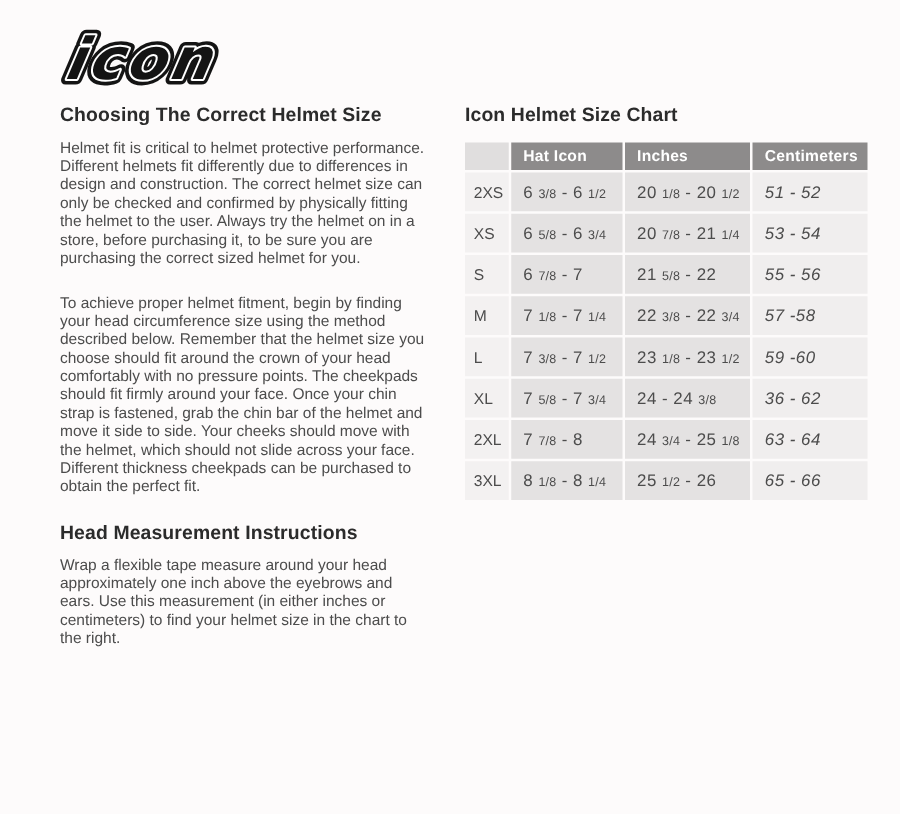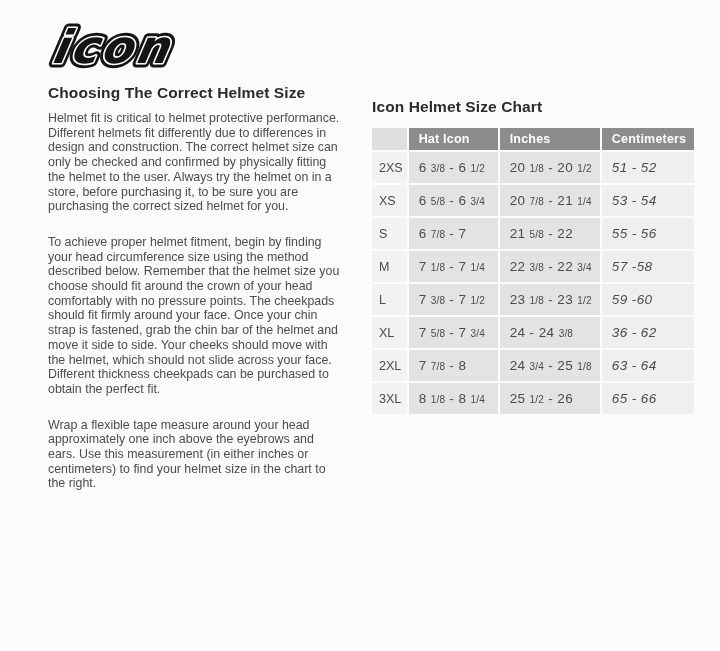--- a/index.html
+++ b/index.html
@@ -30,21 +30,21 @@
   }
   .section-body {
     margin: 0 16px 21px 0;
     font-size: 12.4px; line-height: 14.7px;
     color: var(--body-text, #4c4c4c);
   }
 
   
   .right-col { position: absolute; left: 372px; top: 84px; width: 310px; }
   .chart-title {
-    margin: 14px 0 10px 0;
+    margin: 0 0 10px 0;
     font-size: 15.5px; font-weight: bold;
     color: var(--heading-text, #2b2b2b);
     letter-spacing: 0.1px;
   }
   table.size-chart {
     border-collapse: separate; border-spacing: 2px;
     margin-left: -2px;
   }
   .size-chart th, .size-chart td {
     text-align: left; vertical-align: middle;
@@ -94,20 +94,21 @@
 
   <div class="left-col">
     <section>
       <h2 class="section-heading">Choosing The Correct Helmet Size</h2>
       <p class="section-body">Helmet fit is critical to helmet protective performance. Different helmets fit differently due to differences in design and construction. The correct helmet size can only be checked and confirmed by physically fitting the helmet to the user. Always try the helmet on in a store, before purchasing it, to be sure you are purchasing the correct sized helmet for you.</p>
     </section>
     <section>
       <p class="section-body">To achieve proper helmet fitment, begin by finding your head circumference size using the method described below. Remember that the helmet size you choose should fit around the crown of your head comfortably with no pressure points. The cheekpads should fit firmly around your face. Once your chin strap is fastened, grab the chin bar of the helmet and move it side to side. Your cheeks should move with the helmet, which should not slide across your face. Different thickness cheekpads can be purchased to obtain the perfect fit.</p>
     </section>
     <section>
+      <h2 class="section-heading">Head Measurement Instructions</h2>
       <p class="section-body">Wrap a flexible tape measure around your head approximately one inch above the eyebrows and ears. Use this measurement (in either inches or centimeters) to find your helmet size in the chart to the right.</p>
     </section>
   </div>
 
   <div class="right-col">
     <h2 class="chart-title">Icon Helmet Size Chart</h2>
     <table class="size-chart" id="size-table">
       <thead>
           <tr>
             <th class="corner"></th>

